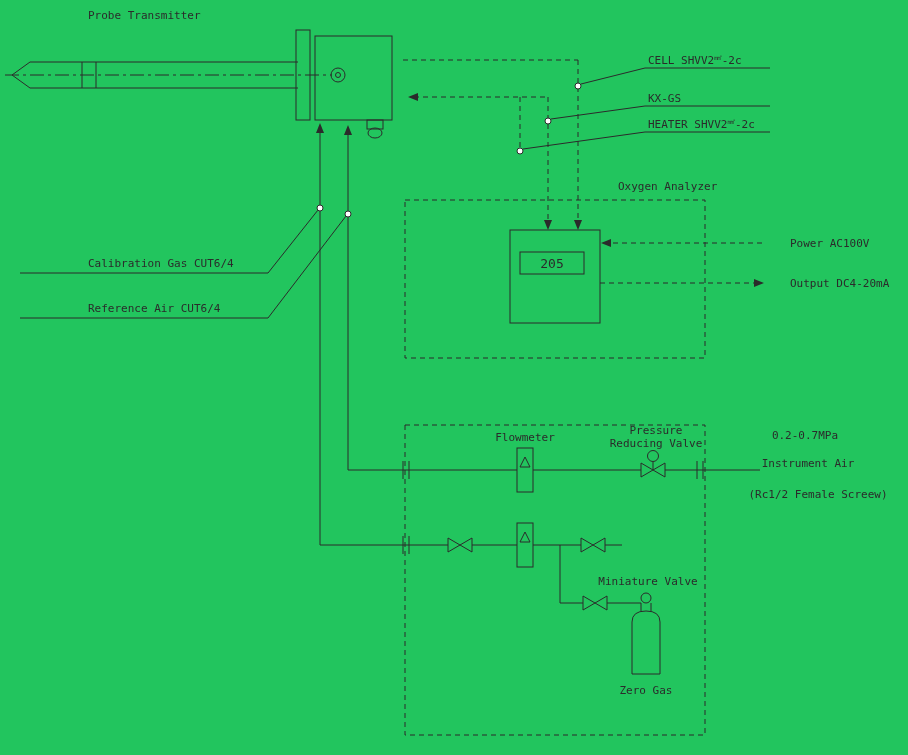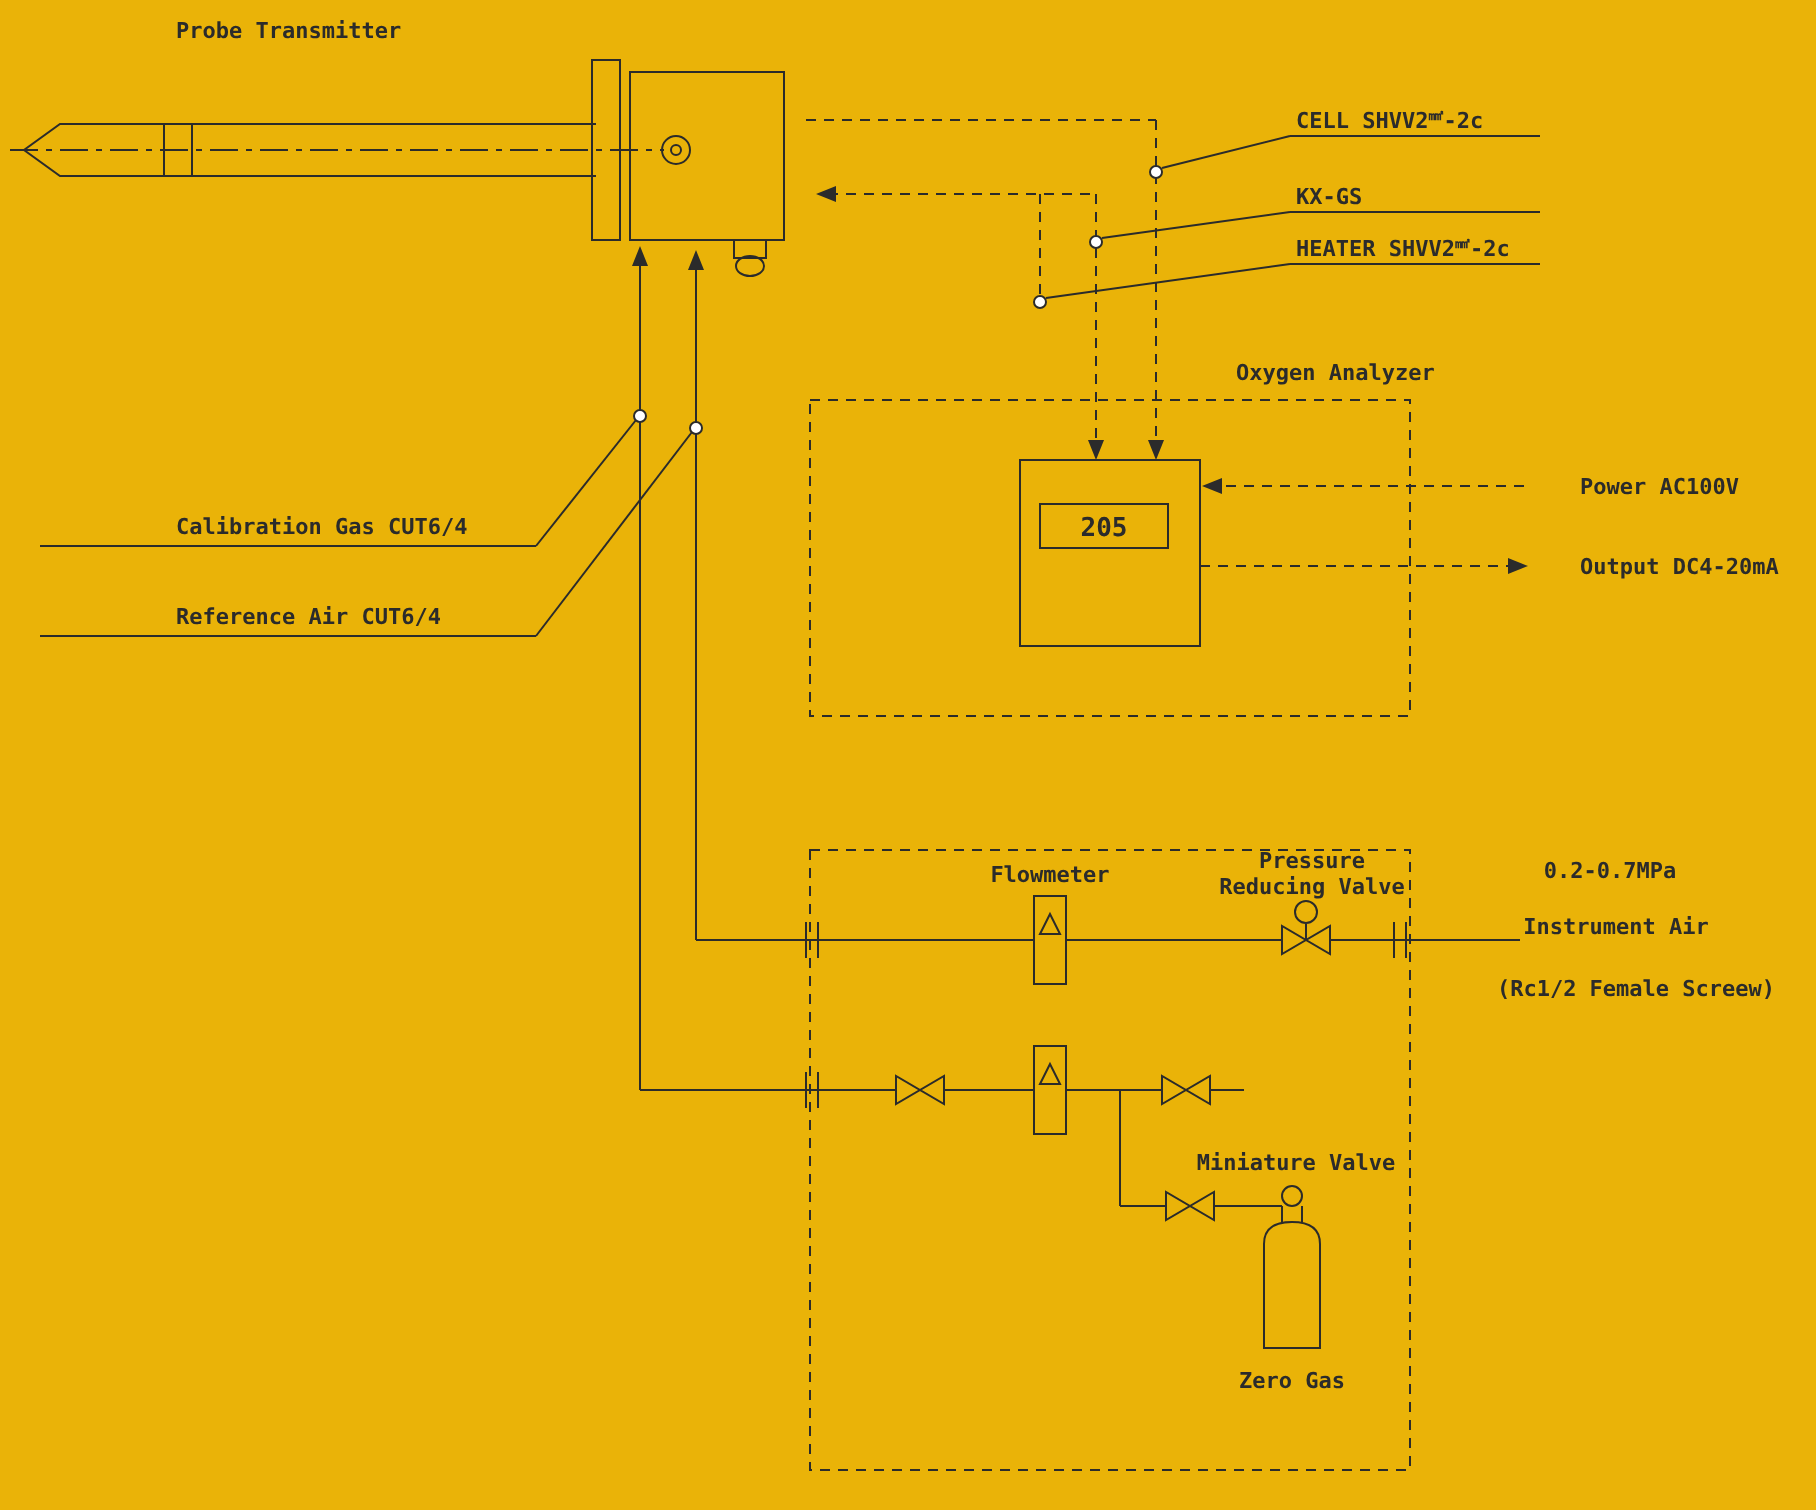--- a/index.html
+++ b/index.html
@@ -1,16 +1,16 @@
 <!DOCTYPE html>
 <html><head>
 <meta charset="utf-8">
 <style>
   html,body{margin:0;padding:0;background:#ffffff;}
-  .page{width:908px;height:755px;background:#eab308;position:relative;overflow:hidden;font-weight:bold;}
+  .page{width:908px;height:755px;background:#22c55e;position:relative;overflow:hidden;}
   .ln{stroke:#2b2b2b;fill:none;stroke-width:1;}
   .dash{stroke-dasharray:5 4;}
   .cl{stroke-dasharray:14 4 3 4;}
   .node{fill:#ffffff;stroke:#2b2b2b;stroke-width:1;}
   .ah{fill:#2b2b2b;stroke:none;}
   .lbl{font-family:"DejaVu Sans Mono","Liberation Mono",monospace;font-size:11px;fill:#2b2b2b;}
   .lbl-lg{font-family:"DejaVu Sans Mono","Liberation Mono",monospace;font-size:13px;fill:#2b2b2b;}
 </style>
 </head>
 <body>

